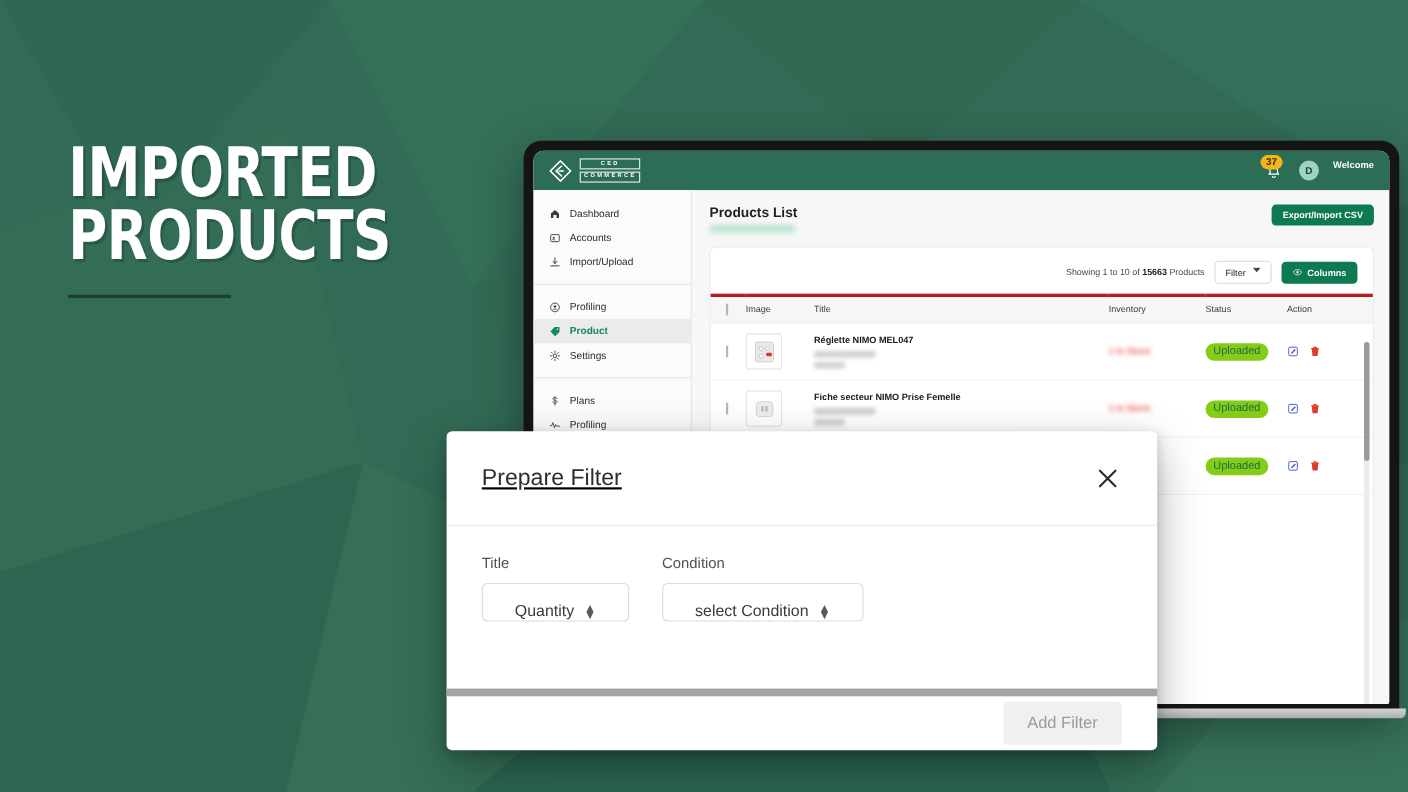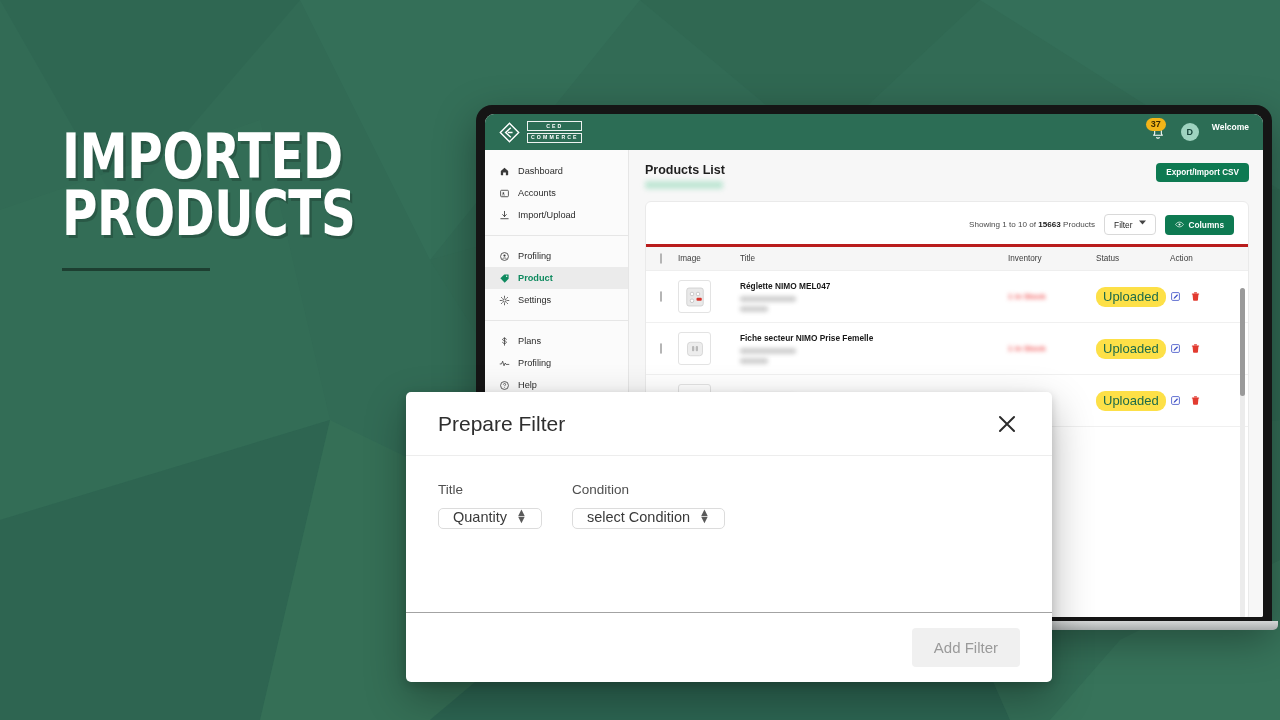--- a/index.html
+++ b/index.html
@@ -25,21 +25,21 @@
     text-transform:uppercase;
     transform: scaleX(0.78);
     transform-origin: left top;
     text-shadow: 3px 3px 0 rgba(0,0,0,0.18);
     white-space: pre-line;
   }
   .promo-rule { width:148px; height:3px; background:#1d3f31; margin:26px 0 22px; }
   .promo-body { font-size:19.5px; line-height:1.47; color:#ffffff; font-weight:400; }
 
   
-  .laptop { position:absolute; left:476px; top:105px; width:800px; height:530px; }
+  .laptop { position:absolute; left:476px; top:128px; width:800px; height:530px; }
   .laptop-bezel {
     position:absolute; left:0; top:0; width:796px; height:520px;
     background:#151515; border-radius:16px 16px 4px 4px;
     box-shadow: 0 14px 40px rgba(0,0,0,0.35);
   }
   .laptop-base {
     position:absolute; left:-6px; top:516px; width:808px; height:9px;
     background:linear-gradient(#d4d6d6,#a9adad); border-radius:0 0 5px 5px;
   }
   .screen {
@@ -145,55 +145,56 @@
   .chkbox { width:9px; height:9px; border:1px solid #b5b5b5; border-radius:2px; background:#fff; }
   .thumb {
     width:33px; height:33px; border:1px solid #e3e3e3; border-radius:3px; background:#fff;
     display:flex; align-items:center; justify-content:center; overflow:hidden;
   }
   .p-title { font-size:8.3px; font-weight:700; color:#181818; }
   .p-meta { height:6px; border-radius:2px; background:#cfcfcf; filter:blur(2.1px); margin-top:5px; }
   .p-meta.a { width:56px; } .p-meta.b { width:28px; margin-top:4px; }
   .inv-blur { color:#f05454; font-size:8px; font-weight:600; filter:blur(2.2px); }
   .badge-status {
-    display:inline-block; background:#fde047; color:#1d6b4a; border-radius:9px;
-    font-size:13px; padding:2.5px 7px;
+    display:inline-block; background:#84cc16; color:#1d6b4a; border-radius:9px;
+    font-size:10px; padding:2.5px 7px;
   }
   .act { display:flex; gap:9px; align-items:center; }
 
   
   .vscroll {
     position:absolute; right:3px; top:86px; width:5px; height:330px;
     background:#ececec; border-radius:3px;
   }
   .vscroll i { position:absolute; left:0; top:0; width:5px; height:108px; background:#9a9a9a; border-radius:3px; display:block; }
 
   
   .modal {
     position:absolute; left:406px; top:392px; width:646px; height:290px;
     background:#fff; border-radius:5px;
     box-shadow: 0 16px 42px rgba(0,0,0,0.30), 0 3px 10px rgba(0,0,0,0.16);
   }
   .modal-head {
-    height:64px; display:flex; align-items:center; padding:0 32px;
+    height:86px; display:flex; align-items:center; padding:0 32px;
     border-bottom:1px solid #ededed;
+    text-decoration:underline;
   }
   .modal-title { font-size:21px; color:#2e2e2e; font-weight:400; }
   .modal-close { margin-left:auto; width:26px; height:26px; color:#2b2b2b; }
   .modal-body { padding:26px 32px 0; display:flex; gap:30px; }
   .field-label { font-size:13.5px; color:#4f4f4f; margin-bottom:11px; }
   .select {
     border:1px solid #dcdcdc; border-radius:5px; background:#fff;
-    height:21px; display:flex; align-items:flex-start; gap:9px;
-    padding:0 14px; font-size:14.5px; color:#3a3a3a;
+    height:35px; display:flex; align-items:flex-end; gap:9px;
+    padding:0 29px; font-size:14.5px; color:#3a3a3a;
   }
   .stepper { display:flex; flex-direction:column; line-height:0.62; font-size:11px; color:#5a5a5a; }
   .modal-foot {
-    position:absolute; left:0; right:0; bottom:0; height:70px;
-    border-top:1px solid #a3a3a3; display:flex; align-items:center; justify-content:flex-end;
+    position:absolute; left:0; right:0; bottom:0; height:56px;
+    border-top:7px solid #a3a3a3; display:flex; align-items:center; justify-content:flex-end;
     padding:0 32px;
   }
   .btn-addfilter {
     background:#f0f0f0; color:#9a9a9a; font-size:15px; border-radius:4px;
     padding:11px 22px;
   }
 </style>
 </head>
 <body>
 

